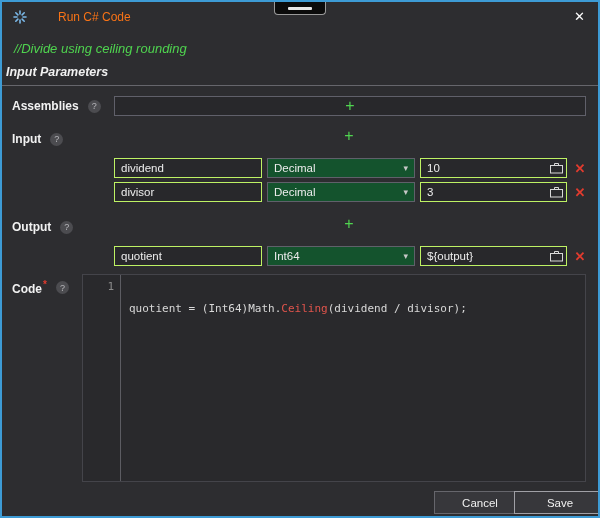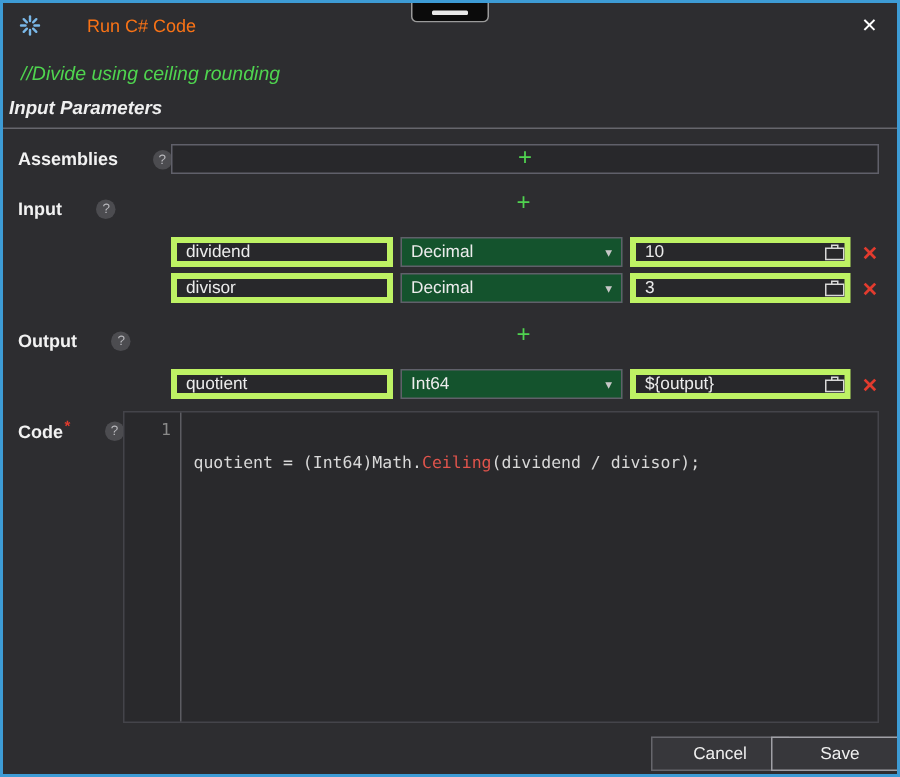--- a/index.html
+++ b/index.html
@@ -27,21 +27,21 @@
 
   .comment { position:absolute; left:12px; top:39px; font-style:italic; font-size:13px; color:#4fd44f; }
 
   .section {
     position:absolute; left:0; right:0; top:63px;
     padding:0 0 6px 4px; border-bottom:1px solid #66666c;
     font-style:italic; font-size:12.5px; font-weight:600; color:#f0f0f0;
   }
 
   .flabel {
-    position:absolute; left:10px; display:flex; align-items:center; gap:23px;
+    position:absolute; left:10px; display:flex; align-items:center; gap:9px;
     font-weight:bold; font-size:12px; color:#f2f2f2;
   }
   .help {
     width:13px; height:13px; border-radius:50%; background:#4c4c50;
     color:#b8b8bc; font-size:9px; font-weight:normal;
     display:flex; align-items:center; justify-content:center;
   }
   .req { color:#e23b2e; font-size:10px; margin-left:1px; }
 
   .plus { color:#50d450; font-size:16px; line-height:16px; font-weight:400; }
@@ -51,21 +51,21 @@
     position:absolute; left:112px; top:94px; width:472px; height:20px;
     background:#28282b; border:1px solid #60606a;
     display:flex; align-items:center; justify-content:center; cursor:pointer;
   }
 
   .row {
     position:absolute; left:112px; width:474px; height:20px;
     display:flex; align-items:center; gap:5px;
   }
   .tfield {
-    height:20px; background:#28282b; border:4px solid #bef264;
+    height:20px; background:#28282b; border:1px solid #bef264;
     color:#ececec; font-size:11.5px; font-family:"Liberation Sans", sans-serif;
     padding:0 6px; outline:none;
   }
   .tfield.name { width:148px; }
   .dropdown {
     width:148px; height:20px; background:#14532d; border:1px solid #60606a;
     display:flex; align-items:center; justify-content:space-between;
     padding:0 6px; font-size:11.5px; color:#ececec; cursor:pointer;
   }
   .caret { color:#c8c8c8; font-size:9px; }

